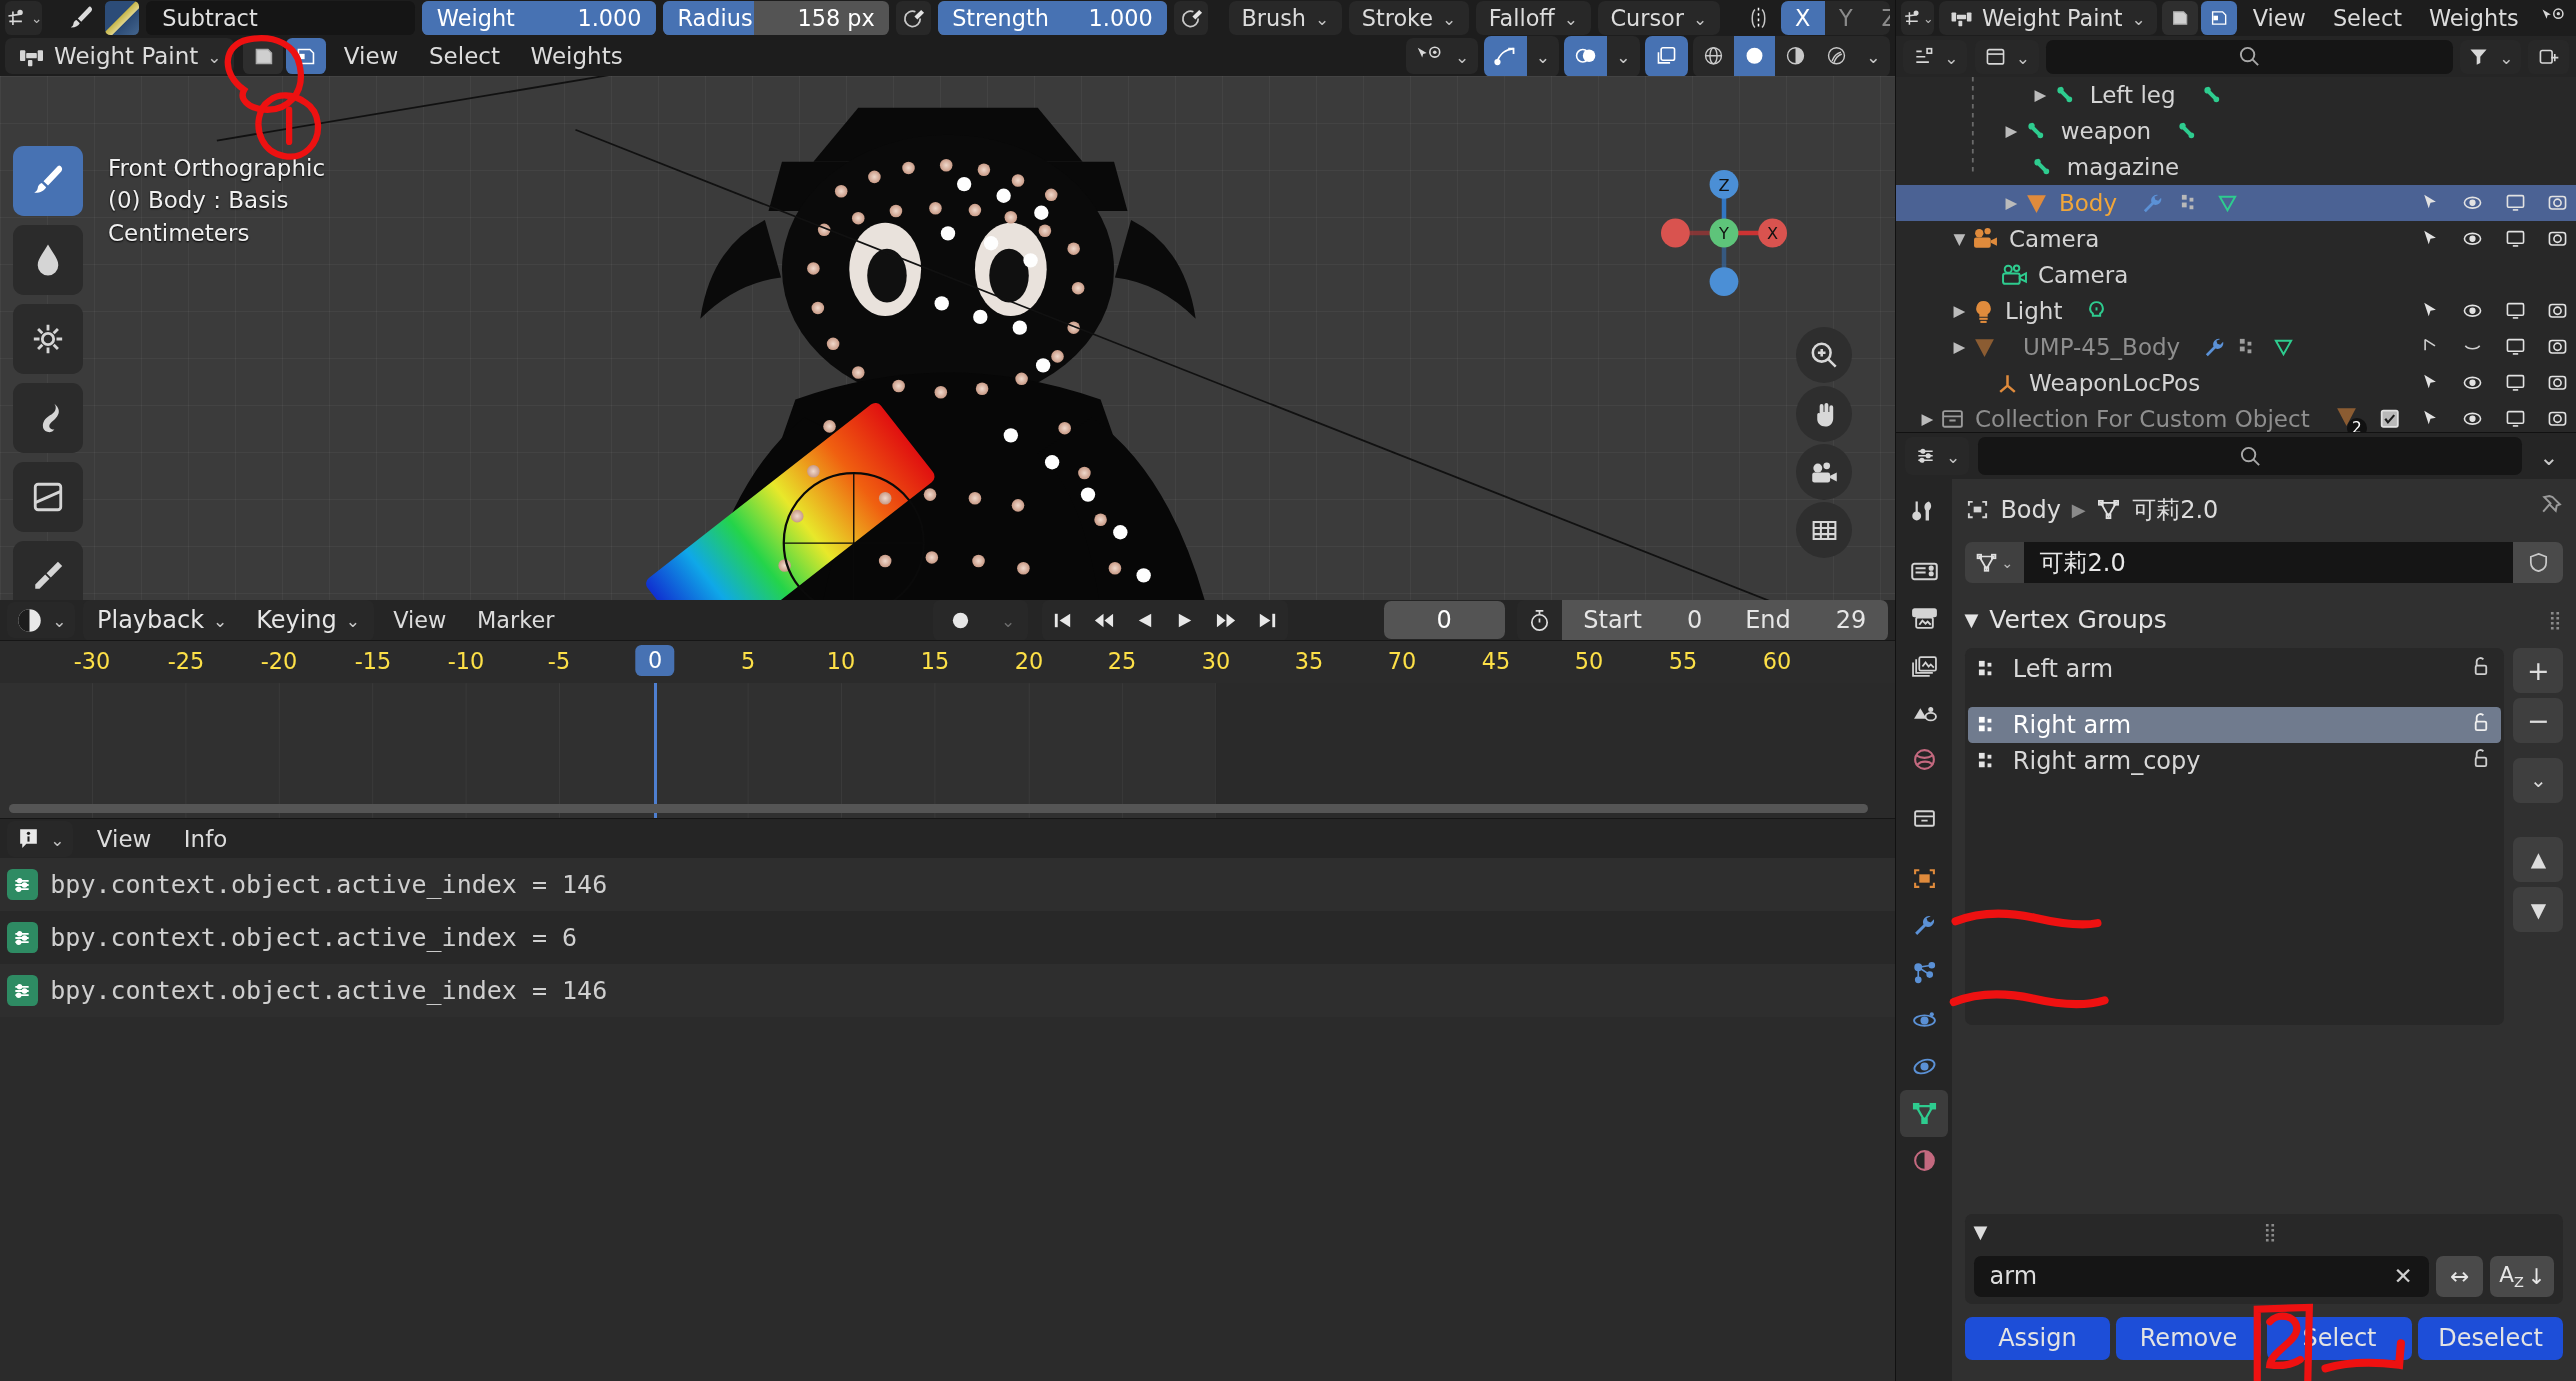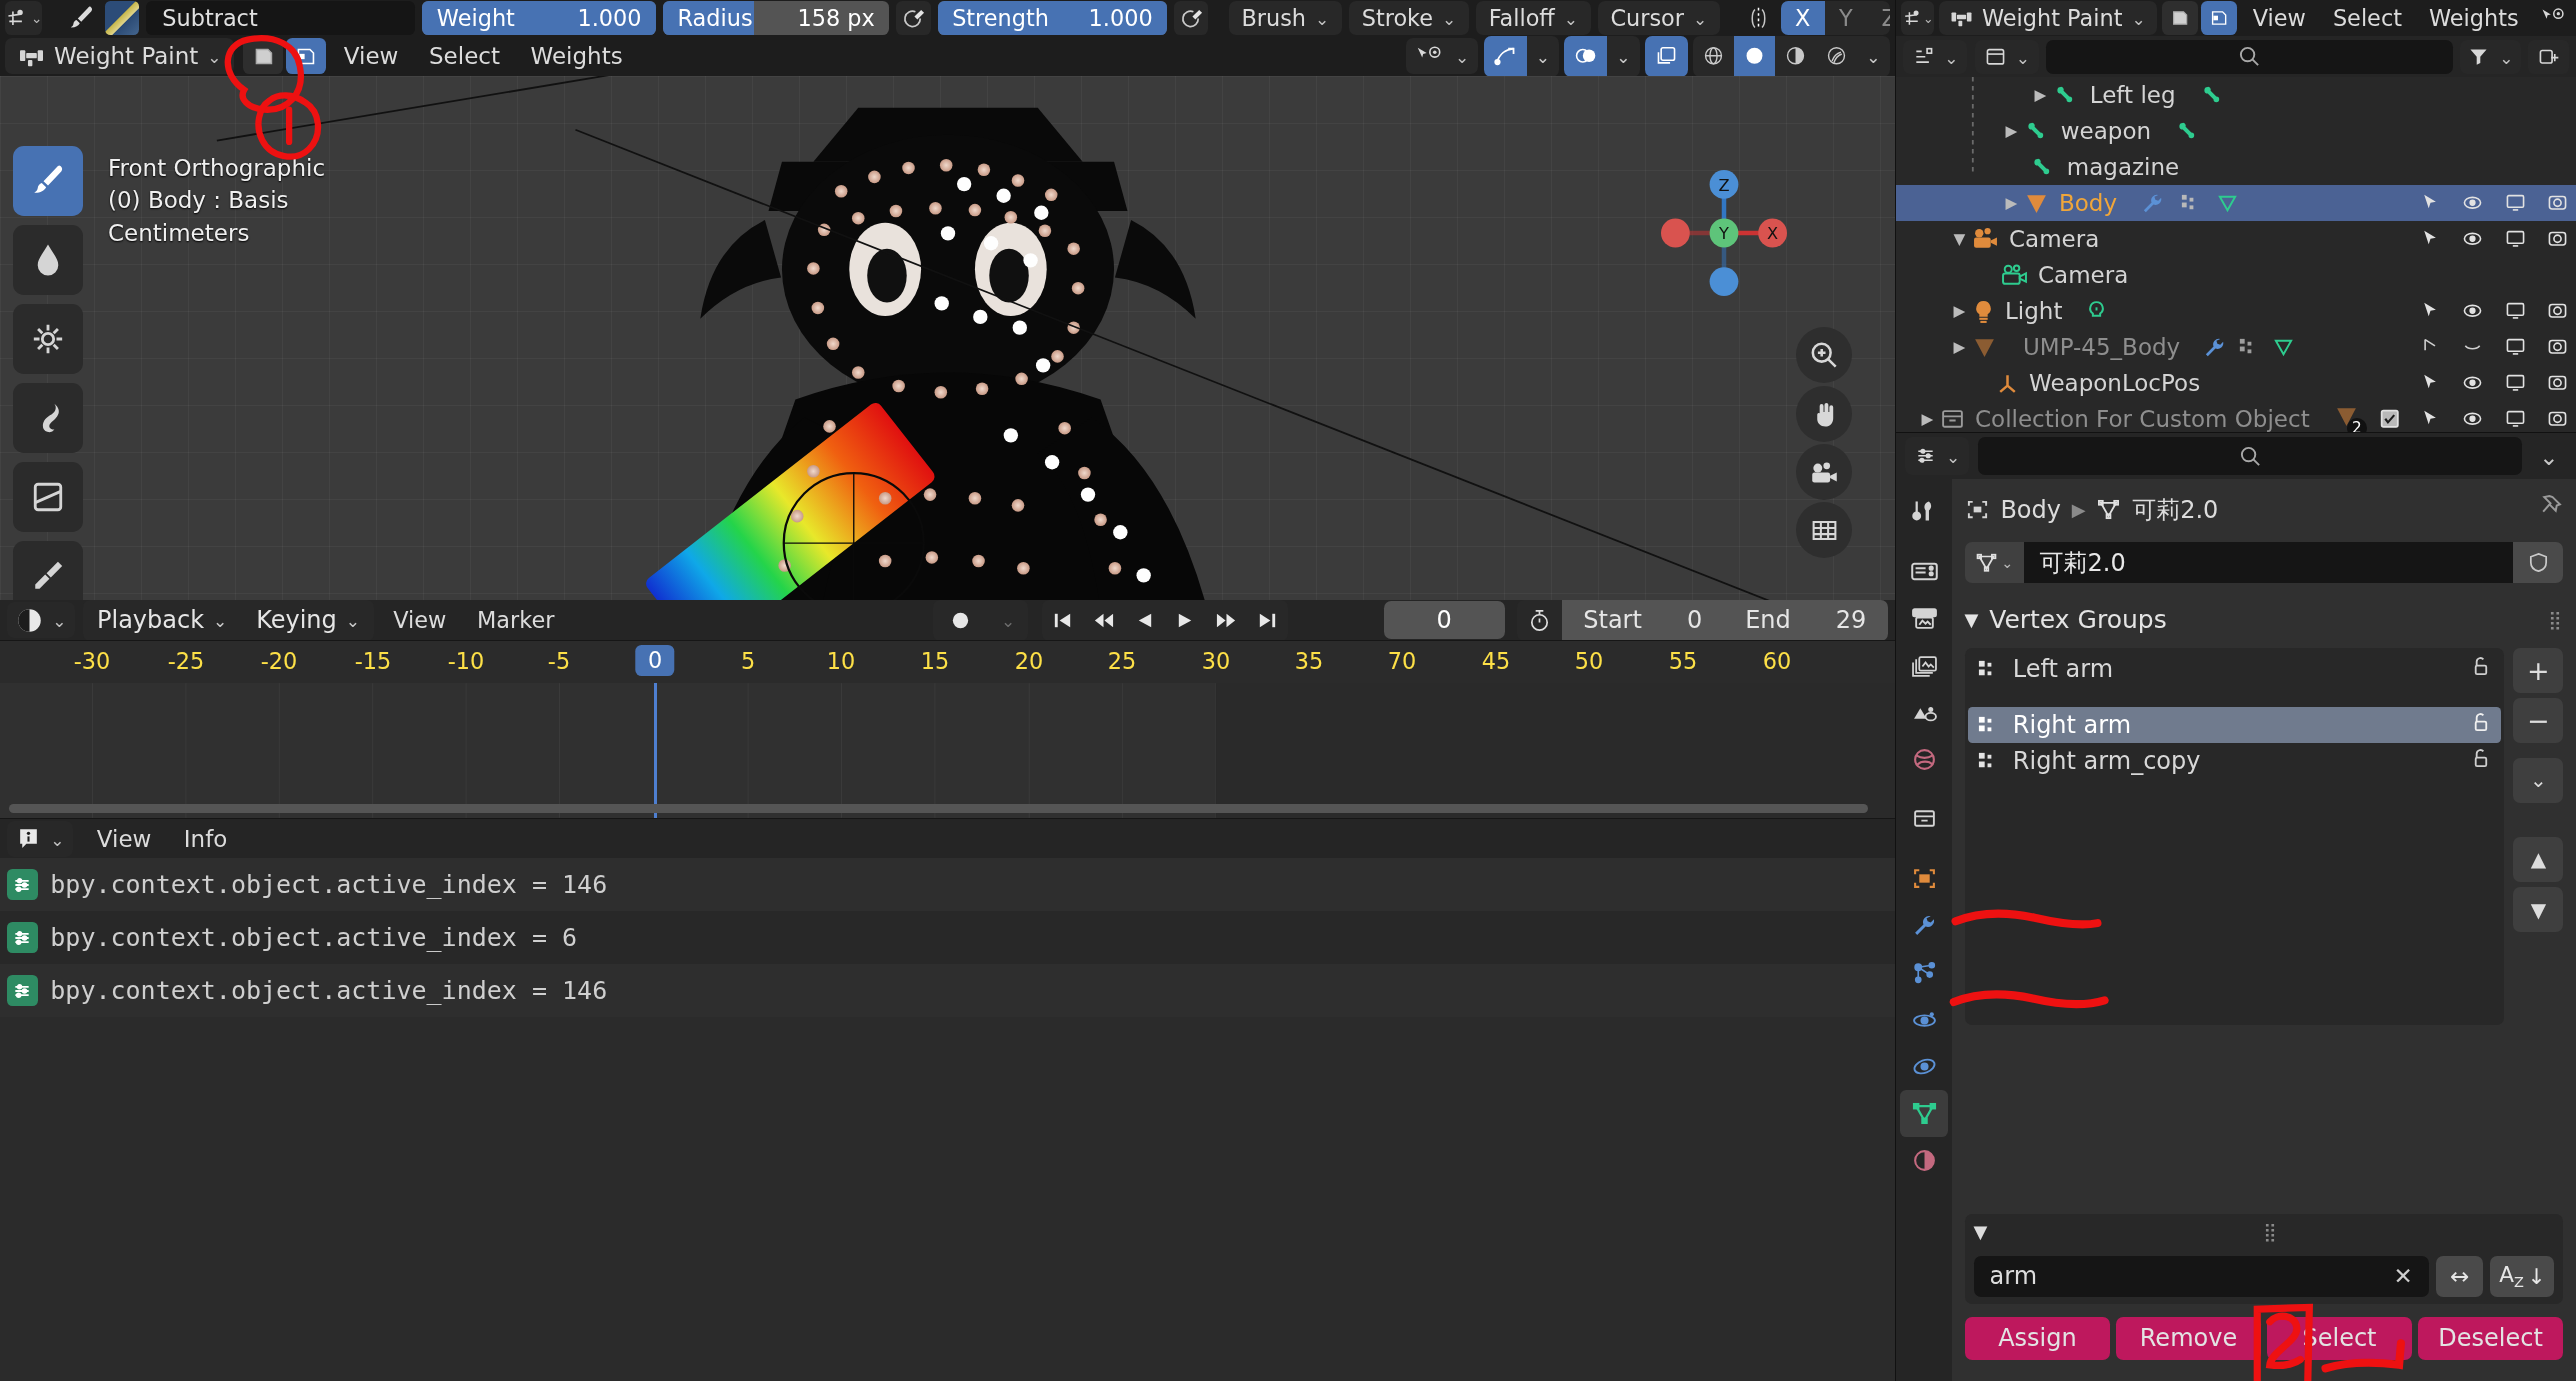--- a/index.html
+++ b/index.html
@@ -168,21 +168,21 @@
   .vgb { width:50px; height:45px; background:#3f3f3f; border-radius:7.2px;
     display:flex; align-items:center; justify-content:center; font-size:27px; color:#ddd; }
   .filterwrap { background:#282828; border-radius:7.2px; padding:7.2px 9px; margin-top:7.2px; }
   .filterrow { display:flex; align-items:center; gap:7.2px; margin-top:14px; }
   .filterinput { flex:1; height:41px; background:#151515; border-radius:7.2px;
     display:flex; align-items:center; padding:0 16px; font-size:24px; color:#ddd;
     justify-content:space-between; }
   .smallbtn { height:41px; min-width:47px; background:#4a4a4a; border-radius:7.2px;
     display:flex; align-items:center; justify-content:center; font-size:23px; padding:0 9px; }
   .actionrow { display:flex; gap:5.4px; margin-top:12.6px; }
-  .actionrow > div { flex:1; height:43px; background:#be185d; border-radius:7.2px;
+  .actionrow > div { flex:1; height:43px; background:#1d4ed8; border-radius:7.2px;
     display:flex; align-items:center; justify-content:center; font-size:24px; color:#e3e3e3; }
 
   .annot { position:absolute; pointer-events:none; z-index:40; }
 </style>
 </head>
 <body>
 
 <div class="app">
 
   <div class="leftcol">

